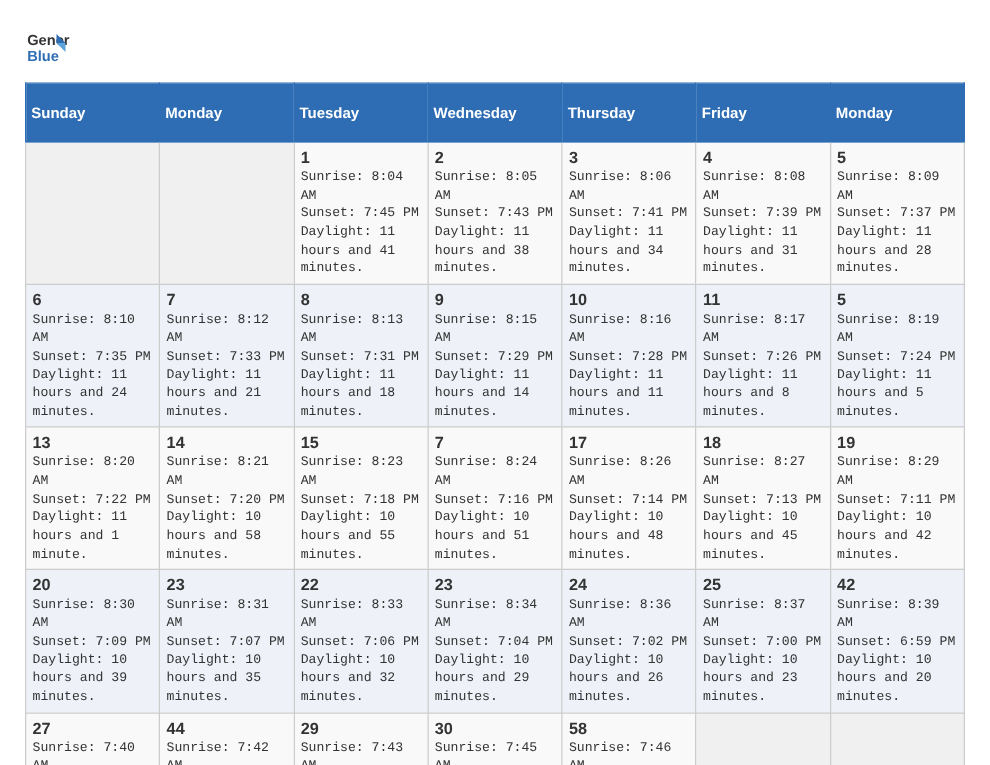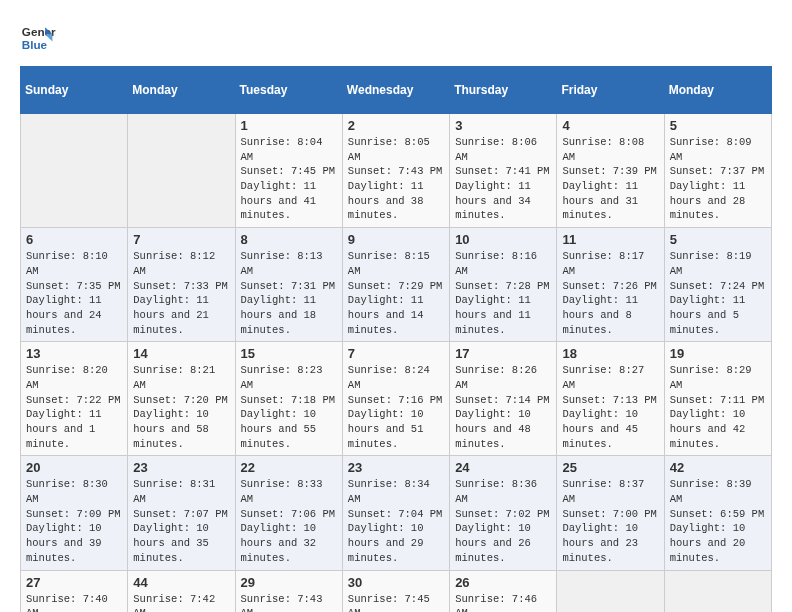--- a/index.html
+++ b/index.html
@@ -236,20 +236,20 @@
         </td>
         <td>
           <span class="day-num">29</span>
           <div class="cell-content">Sunrise: 7:43 AM<br>Sunset: 5:54 PM<br>Daylight: 10 hours and 10 minutes.</div>
         </td>
         <td>
           <span class="day-num">30</span>
           <div class="cell-content">Sunrise: 7:45 AM<br>Sunset: 5:52 PM<br>Daylight: 10 hours and 7 minutes.</div>
         </td>
         <td>
-          <span class="day-num">26</span>
+          <span class="day-num">58</span>
           <div class="cell-content">Sunrise: 7:46 AM<br>Sunset: 5:51 PM<br>Daylight: 10 hours and 4 minutes.</div>
         </td>
         <td class="empty-cell"></td>
         <td class="empty-cell"></td>
       </tr>
     </tbody>
 </table>
 
 </body></html>

